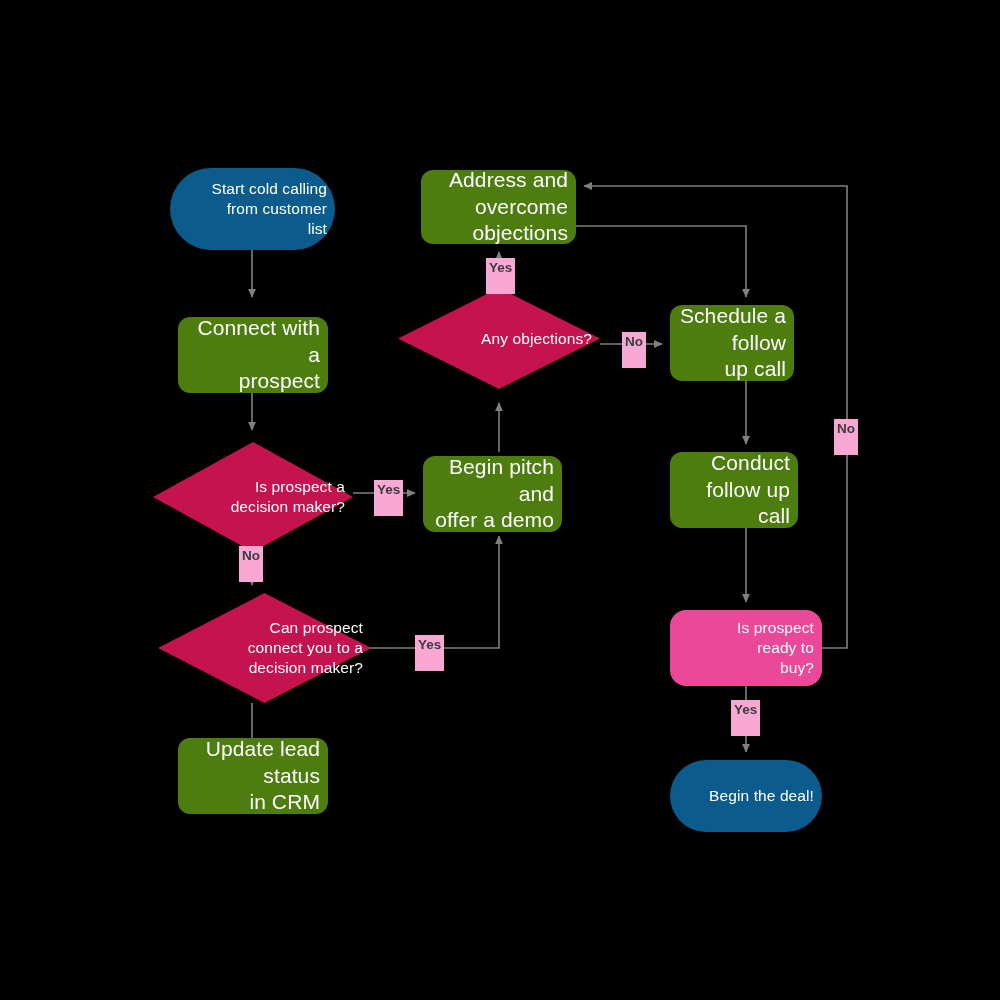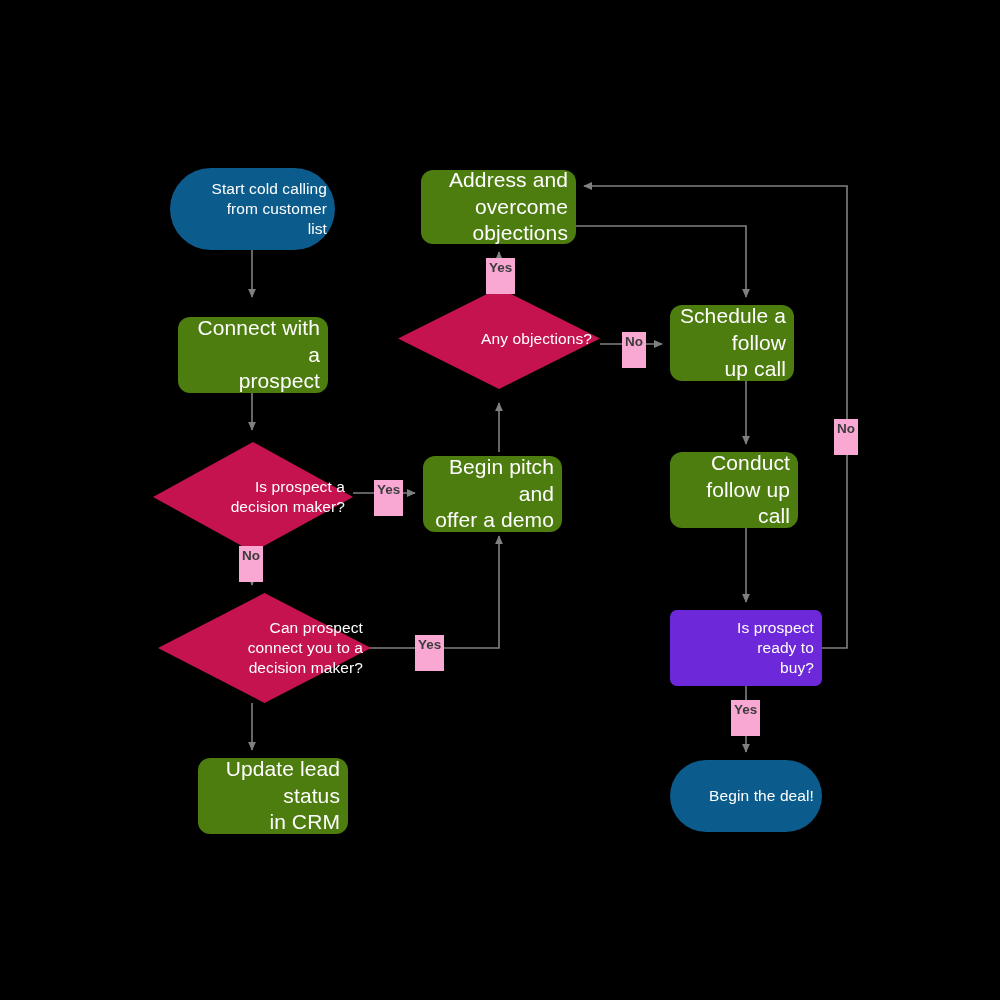--- a/index.html
+++ b/index.html
@@ -42,22 +42,22 @@
     background: #0B5C8C;
     border-radius: 999px;
     font-size: 15.5px;
   }
   .node-process {
     background: #4d7c0f;
     border-radius: 12px;
     font-size: 21px;
   }
   .node-decision-rect {
-    background: #6d28d9;
-    border-radius: 7px;
+    background: #ec4899;
+    border-radius: 16px;
     font-size: 15.5px;
     padding-left: 34px;
   }
   .node-decision {
     background: transparent;
     font-size: 15.5px;
   }
   .node-decision .diamond-shape {
     position: absolute;
     left: 0;
@@ -133,21 +133,21 @@
         <div class="diamond-shape"></div>
         <span class="node-text">Is prospect a
 decision maker?</span>
       </div>
       <div class="node node-decision" style="left: 158px; top: 593px; width: 213px; height: 110px;">
         <div class="diamond-shape"></div>
         <span class="node-text">Can prospect
 connect you to a
 decision maker?</span>
       </div>
-      <div class="node node-process" style="left: 178px; top: 758px; width: 150px; height: 76px; margin-left: 20px;">
+      <div class="node node-process" style="left: 178px; top: 738px; width: 150px; height: 76px;">
         <span class="node-text">Update lead status
 in CRM</span>
       </div>
       <div class="node node-process" style="left: 421px; top: 170px; width: 155px; height: 74px;">
         <span class="node-text">Address and
 overcome objections</span>
       </div>
       <div class="node node-decision" style="left: 398px; top: 288px; width: 202px; height: 101px;">
         <div class="diamond-shape"></div>
         <span class="node-text">Any objections?</span>

